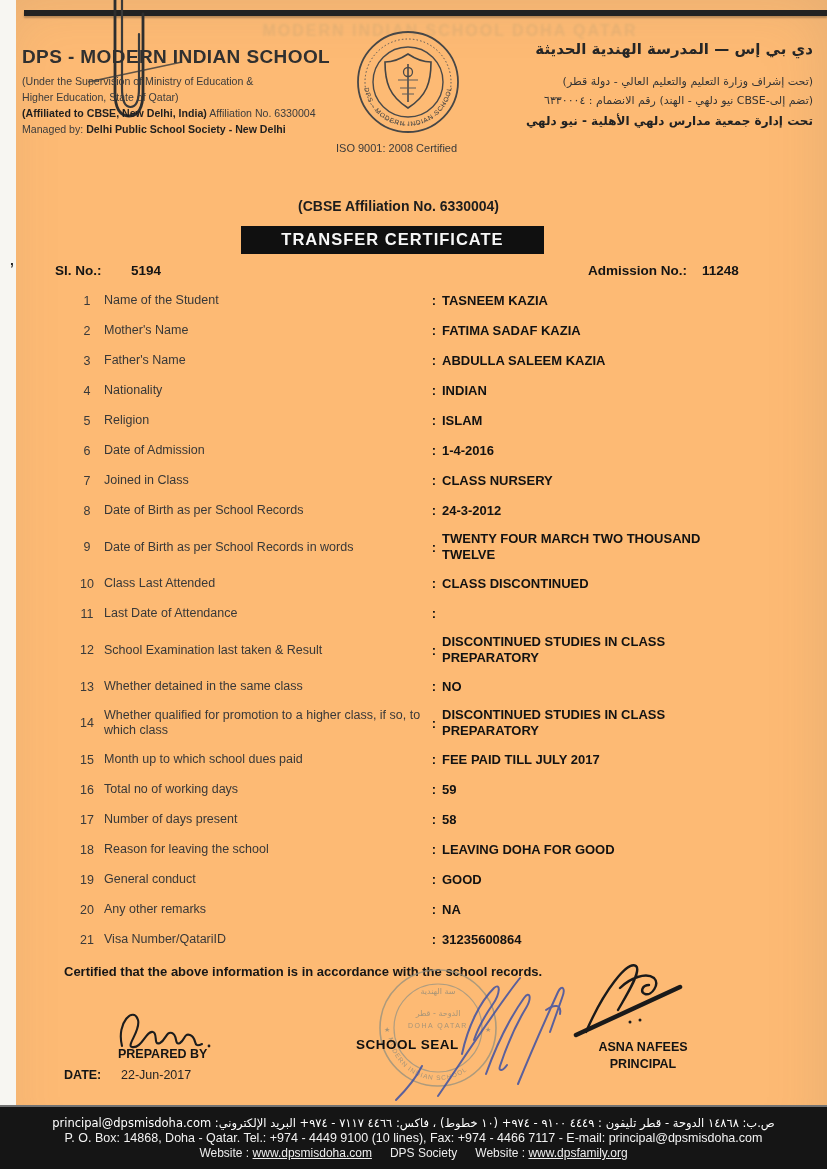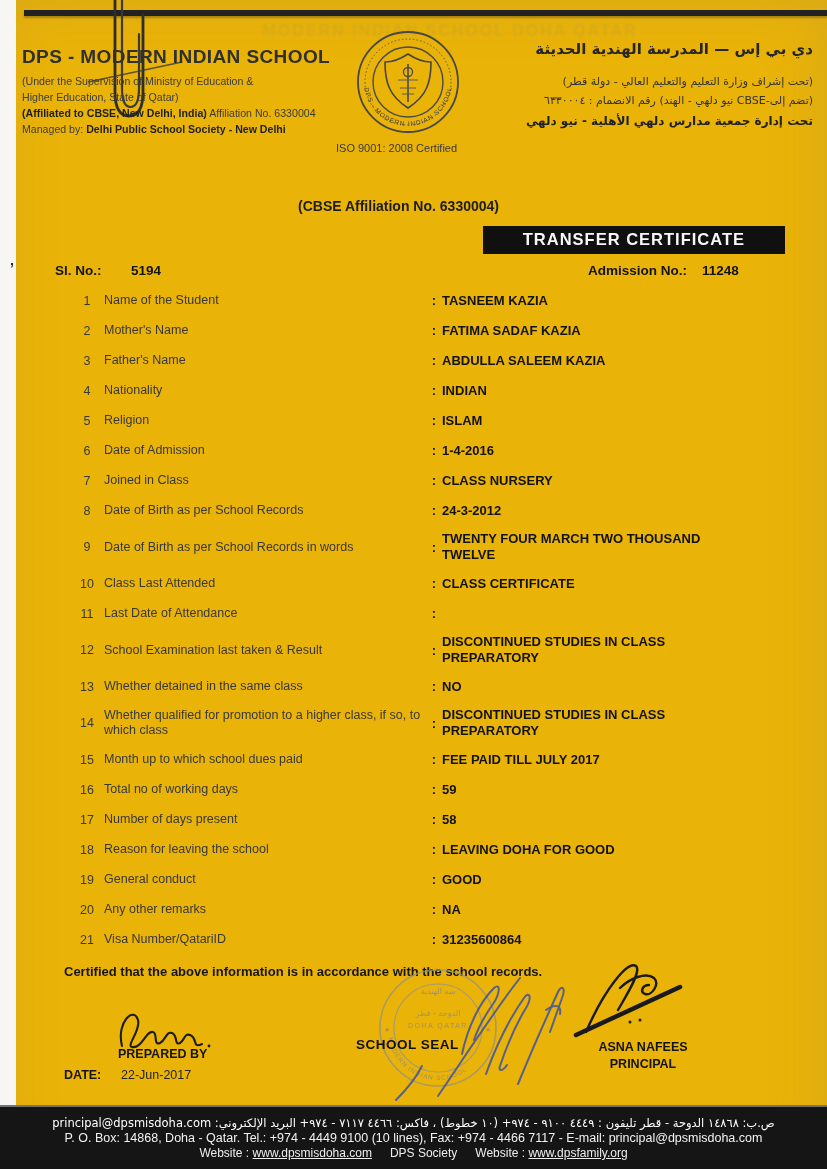--- a/index.html
+++ b/index.html
@@ -1,18 +1,18 @@
 <!DOCTYPE html>
 <html><head>
 <meta charset="utf-8">
 <style>
   html,body{margin:0;padding:0;background:#d8d6d2;}
   .page{
     position:relative;width:827px;height:1169px;margin:0 auto;
-    background:#eab308;overflow:hidden;
+    background:#fdba74;overflow:hidden;
     font-family:"Liberation Sans",sans-serif;color:#2b2b2b;
     box-shadow:inset 0 0 60px rgba(120,115,105,.18);
   }
   .edge-strip{position:absolute;left:0;top:0;bottom:0;width:16px;background:#f7f6f2;}
   .top-bar{position:absolute;left:24px;right:0;top:10px;height:6px;background:#222;box-shadow:0 2px 2px rgba(0,0,0,.25);}
   .ghost{position:absolute;font-weight:bold;color:#6e806e;opacity:.13;filter:blur(1.1px);letter-spacing:2px;text-align:center;}
 
   
   .hdr-left{position:absolute;left:22px;top:46px;width:330px;}
   .school-name{font-size:19px;font-weight:bold;letter-spacing:.4px;color:#303030;margin:0 0 6px 0;}
@@ -20,21 +20,21 @@
   .hdr-sub b{color:#1f1f1f;}
   .logo-wrap{position:absolute;left:348px;top:30px;width:120px;height:112px;}
   .iso{position:absolute;left:336px;top:142px;width:145px;text-align:left;font-size:11px;color:#3a3a3a;}
   .hdr-right{position:absolute;right:14px;top:40px;width:350px;text-align:right;direction:rtl;font-family:"DejaVu Sans",sans-serif;}
   .ar-title{font-size:15px;font-weight:bold;color:#262626;margin:0 0 14px 0;}
   .ar-line{font-size:11px;line-height:1.75;color:#333;}
   .ar-line.bold{font-weight:bold;font-size:12px;color:#222;}
 
   
   .cbse-line{position:absolute;left:0;right:30px;top:198px;text-align:center;font-size:14px;font-weight:bold;color:#1d1d1d;}
-  .title-band-wrap{position:absolute;left:0;right:42px;top:226px;text-align:right;}
+  .title-band-wrap{position:absolute;left:0;right:42px;top:226px;text-align:center;}
   .title-band{display:inline-block;background:#101010;color:#f7f7f7;font-size:16.5px;font-weight:bold;letter-spacing:1px;padding:4px 40px 5px 40px;}
   .tick-mark{position:absolute;left:10px;top:260px;font-size:14px;font-weight:bold;color:#222;}
 
   .sl-row{position:absolute;left:0;right:0;top:263px;height:20px;font-size:13.5px;font-weight:bold;color:#141414;}
   .sl-label{position:absolute;left:55px;}
   .sl-value{position:absolute;left:131px;}
   .adm-label{position:absolute;left:588px;}
   .adm-value{position:absolute;left:702px;}
 
   
@@ -183,21 +183,21 @@
     <div class="row">
         <div class="c-num">9</div>
         <div class="c-label">Date of Birth as per School Records in words</div>
         <div class="c-colon">:</div>
         <div class="c-value">TWENTY FOUR MARCH TWO THOUSAND TWELVE</div>
       </div>
     <div class="row">
         <div class="c-num">10</div>
         <div class="c-label">Class Last Attended</div>
         <div class="c-colon">:</div>
-        <div class="c-value">CLASS CERTIFICATE</div>
+        <div class="c-value">CLASS DISCONTINUED</div>
       </div>
     <div class="row">
         <div class="c-num">11</div>
         <div class="c-label">Last Date of Attendance</div>
         <div class="c-colon">:</div>
       </div>
     <div class="row">
         <div class="c-num">12</div>
         <div class="c-label">School Examination last taken &amp; Result</div>
         <div class="c-colon">:</div>

